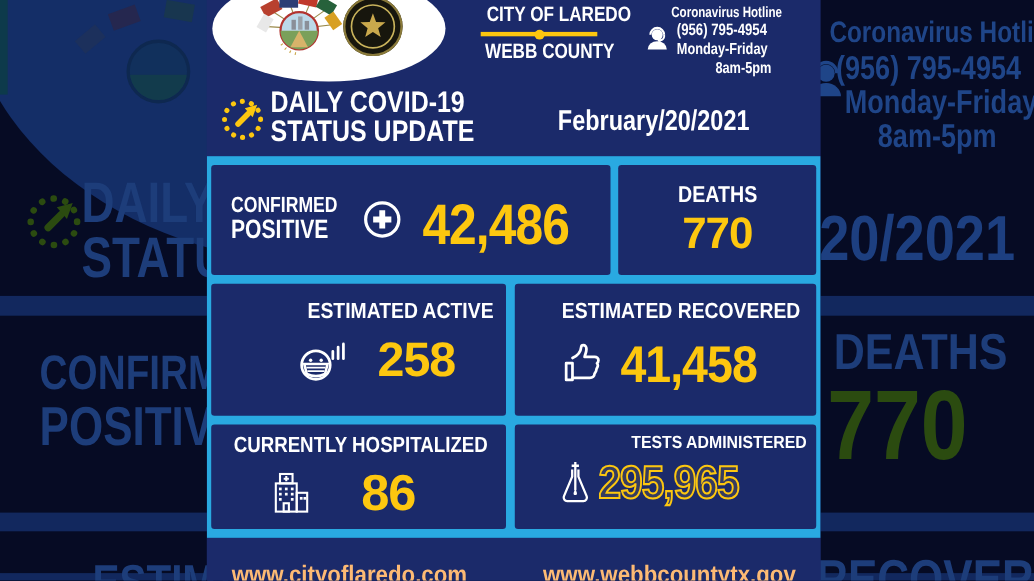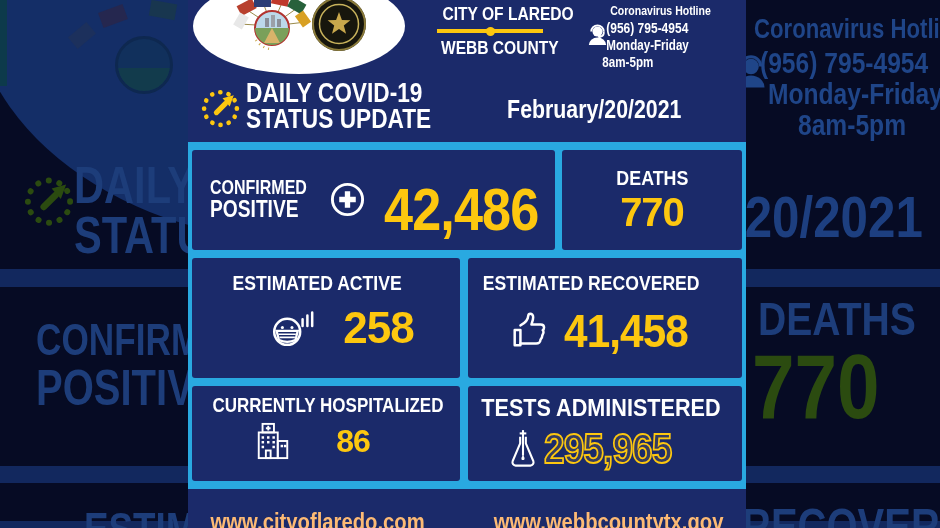--- a/index.html
+++ b/index.html
@@ -3,21 +3,21 @@
 <meta charset="utf-8">
 <style>
   html,body{margin:0;padding:0;width:940px;height:528px;overflow:hidden;background:#060b24;
     font-family:"Liberation Sans","DejaVu Sans",sans-serif;}
   .stage{position:relative;width:940px;height:528px;overflow:hidden;}
   .abs{position:absolute;}
   .nowrap{white-space:nowrap;}
   
   .sx{display:inline-block;transform:scaleX(.85);transform-origin:0 50%;white-space:nowrap;}
   .sxc{display:inline-block;transform:scaleX(.85);transform-origin:50% 50%;white-space:nowrap;}
-  .ctr{text-align:left;}
+  .ctr{text-align:right;}
   
   .bg{position:absolute;inset:0;background:#060b24;overflow:hidden;}
   .bg-text{color:#1d3d7a;font-weight:900;position:absolute;}
   .bg-band{position:absolute;left:0;width:940px;background:#12285e;}
   .bg-oval{position:absolute;left:-30px;top:-268px;width:680px;height:510px;border-radius:50%;background:#142e67;}
   .bg-seal{position:absolute;left:115px;top:36px;width:58px;height:58px;border-radius:50%;
     background:#11305c;border:3px solid #0e2850;box-sizing:border-box;overflow:hidden;}
   .bg-seal .half{position:absolute;left:0;bottom:0;width:100%;height:45%;background:#14453f;opacity:.55;}
   .bg-flag{position:absolute;opacity:.45;}
   .bg-green{color:#2b4b10;}
@@ -203,21 +203,21 @@
         <div class="abs lbl" style="left:18px;top:26px;font-size:20px;line-height:22px;">
           <span class="sx" style="transform:scaleX(.8);">CONFIRMED</span><br>
           <span class="sx" style="font-size:24px;transform:scaleX(.8);">POSITIVE</span>
         </div>
         <div class="abs" style="left:137px;top:31px;color:#fff;">
           <svg width="37" height="37" viewBox="0 0 38 38">
             <circle cx="19" cy="19" r="15.5" fill="none" stroke="currentColor" stroke-width="3"></circle>
             <path d="M19 10.5 v17 M10.5 19 h17" stroke="currentColor" stroke-width="5.5"></path>
           </svg>
         </div>
-        <div class="abs val" style="left:192px;top:25px;font-size:60px;">
+        <div class="abs val" style="left:192px;top:25px;font-size:52px;">
           <span class="sx" style="transform:scaleX(.87);">42,486</span>
         </div>
       </div>
 
       <div class="box" style="left:374px;top:8px;width:180px;height:100px;display:flex;flex-direction:column;align-items:center;justify-content:center;">
         <div class="lbl" style="font-size:21px;"><span class="sxc">DEATHS</span></div>
         <div class="val" style="font-size:40px;">770</div>
       </div>
 
       <div class="box" style="left:4px;top:116px;width:268px;height:120px;padding-left:29px;">
@@ -271,26 +271,26 @@
                 <rect x="8" y="21" width="2.6" height="2.6"></rect>
                   <rect x="13.7" y="21" width="2.6" height="2.6"></rect>
                   <rect x="19.4" y="21" width="2.6" height="2.6"></rect>
                 <rect x="8" y="26" width="2.6" height="2.6"></rect>
                   <rect x="19.4" y="26" width="2.6" height="2.6"></rect>
                 <rect x="28" y="25" width="2.6" height="2.6"></rect>
                   <rect x="31.5" y="25" width="2.6" height="2.6"></rect>
               </g>
             </svg>
           </span>
-          <span class="val" style="font-size:32px;">86</span>
+          <span class="val" style="font-size:46px;">86</span>
         </div>
       </div>
 
       <div class="box" style="left:280px;top:244px;width:274px;height:95px;">
-        <div class="ctr lbl" style="margin-top:8px;font-size:24px;"><span class="sxc" style="transform:scaleX(.9);">TESTS ADMINISTERED</span></div>
+        <div class="ctr lbl" style="margin-top:8px;font-size:16px;"><span class="sxc" style="transform:scaleX(.9);">TESTS ADMINISTERED</span></div>
         <div class="row-ic" style="margin-top:3px;gap:4px;transform:translateX(-8px);">
           <span style="color:#fff;">
             <svg width="34" height="44" viewBox="0 0 36 46">
               <g fill="none" stroke="currentColor" stroke-width="2.2" stroke-linejoin="round">
                 <path d="M15 10 v7 L7 36 a3.5 3.5 0 0 0 3.2 4.6 h15.6 A3.5 3.5 0 0 0 29 36 L21 17 v-7"></path>
                 <path d="M18 3 v27"></path>
                 <path d="M14.5 6.5 h7"></path>
               </g>
               <path d="M18 29 c-2.2 3.4-2.2 5.6 0 5.6 s2.2-2.2 0-5.6 z" fill="currentColor"></path>
             </svg>

